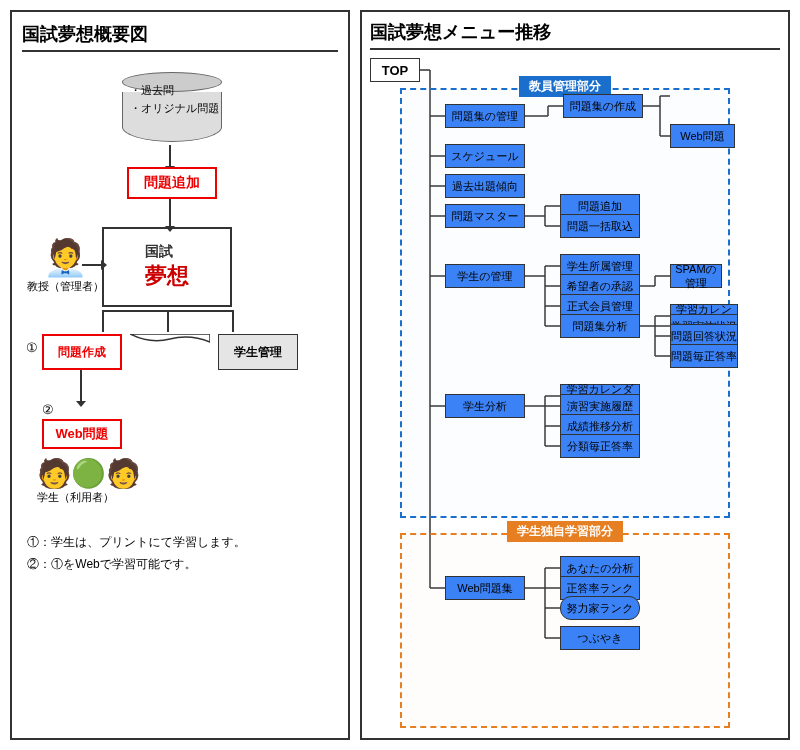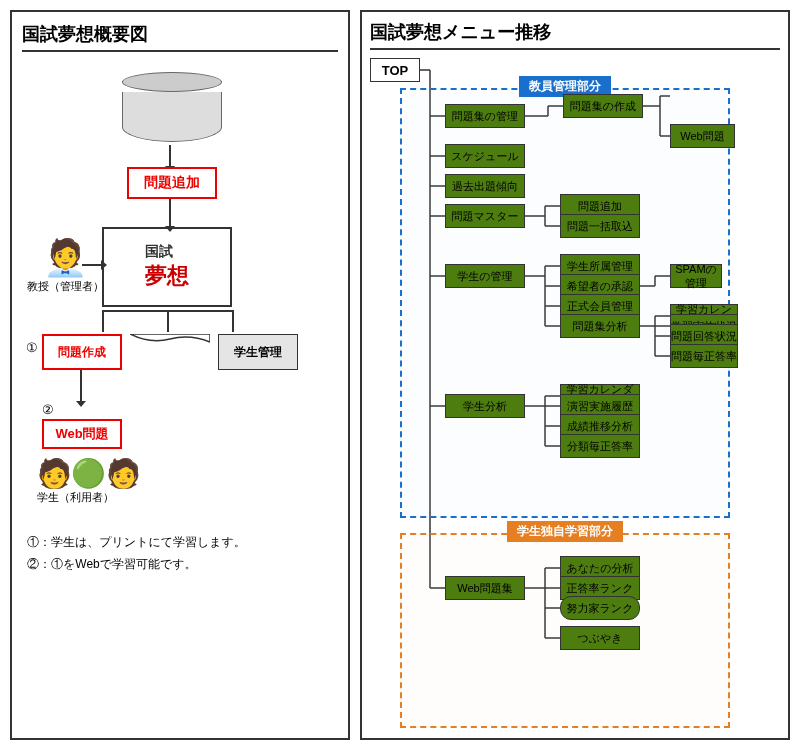--- a/index.html
+++ b/index.html
@@ -341,21 +341,21 @@
       color: #fff;
       padding: 2px 10px;
       font-size: 12px;
       font-weight: bold;
       white-space: nowrap;
     }
     
     .menu-item {
       position: absolute;
       border: 1.5px solid #333;
-      background: #4d7c0f;
+      background: #3b82f6;
       display: flex;
       align-items: center;
       justify-content: center;
       font-size: 11px;
       text-align: center;
       line-height: 1.3;
     }
     .menu-item.blue-bg {
       background: #5b9bd5;
       color: #fff;
@@ -377,20 +377,24 @@
 <div class="main-container">
 
   <div class="left-panel">
     <div class="left-title">国試夢想概要図</div>
 
     <div class="diagram-area">
 
       <div class="db-cylinder">
         <div class="db-top"></div>
         <div class="db-body"></div>
+      </div>
+      <div class="db-text">
+        <div>・過去問</div>
+        <div>・オリジナル問題</div>
       </div>
 
       <div class="arrow-down-1"></div>
 
       <div class="mondai-tsuika">
         <span>問題追加</span>
       </div>
 
       <div class="arrow-down-2"></div>
 

